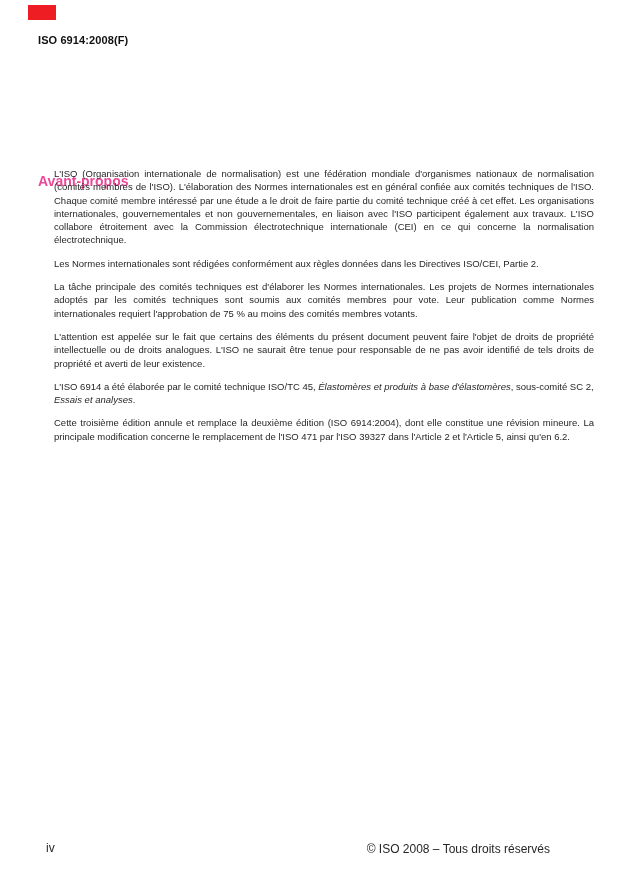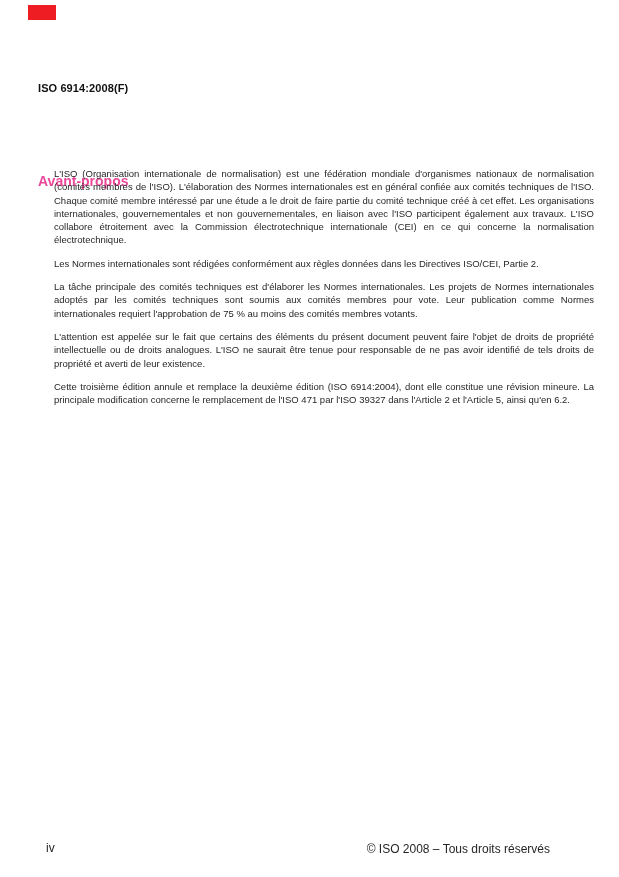--- a/index.html
+++ b/index.html
@@ -22,21 +22,20 @@
     background: #ee1c23;
   }
   .doc-header {
     position: absolute;
     left: 38px;
     top: 34px;
     font-size: 11px;
     font-weight: bold;
     color: #111111;
     letter-spacing: 0.1px;
-    margin-top: 48px;
   }
   .foreword-title {
     position: absolute;
     left: 38px;
     top: 138px;
     font-size: 14px;
     font-weight: bold;
     color: #ec4899;
     margin-top: 35px;
   }
@@ -84,20 +83,21 @@
 
   <div class="doc-header">ISO 6914:2008(F)</div>
 
   <h1 class="foreword-title">Avant-propos</h1>
 
   <div class="content">
       <p class="para just"><span>L'ISO (Organisation internationale de normalisation) est une fédération mondiale d'organismes nationaux de normalisation (comités membres de l'ISO). L'élaboration des Normes internationales est en général confiée aux comités techniques de l'ISO. Chaque comité membre intéressé par une étude a le droit de faire partie du comité technique créé à cet effet. Les organisations internationales, gouvernementales et non gouvernementales, en liaison avec l'ISO participent également aux travaux. L'ISO collabore étroitement avec la Commission électrotechnique internationale (CEI) en ce qui concerne la normalisation électrotechnique.</span></p>
       <p class="para just"><span>Les Normes internationales sont rédigées conformément aux règles données dans les Directives ISO/CEI, Partie 2.</span></p>
       <p class="para just"><span>La tâche principale des comités techniques est d'élaborer les Normes internationales. Les projets de Normes internationales adoptés par les comités techniques sont soumis aux comités membres pour vote. Leur publication comme Normes internationales requiert l'approbation de 75 % au moins des comités membres votants.</span></p>
       <p class="para just"><span>L'attention est appelée sur le fait que certains des éléments du présent document peuvent faire l'objet de droits de propriété intellectuelle ou de droits analogues. L'ISO ne saurait être tenue pour responsable de ne pas avoir identifié de tels droits de propriété et averti de leur existence.</span></p>
+      <p class="para"><span>L'ISO 6914 a été élaborée par le comité technique ISO/TC 45, </span><i>Élastomères et produits à base d'élastomères</i><span>, sous-comité SC 2, </span><i>Essais et analyses</i><span>.</span></p>
       <p class="para just"><span>Cette troisième édition annule et remplace la deuxième édition (ISO 6914:2004), dont elle constitue une révision mineure. La principale modification concerne le remplacement de l'ISO 471 par l'ISO 39327 dans l'Article 2 et l'Article 5, ainsi qu'en 6.2.</span></p>
     </div>
 
   <div class="footer-left">iv</div>
 
   <div class="footer-right">© ISO 2008 – Tous droits réservés</div>
 
 </div>
 
 </body></html>

